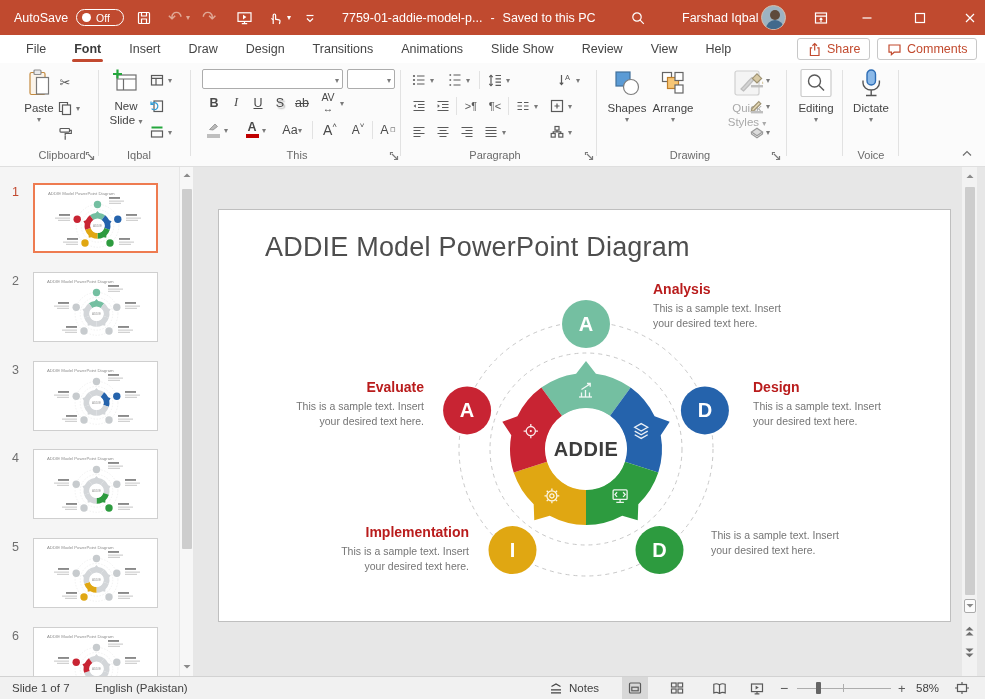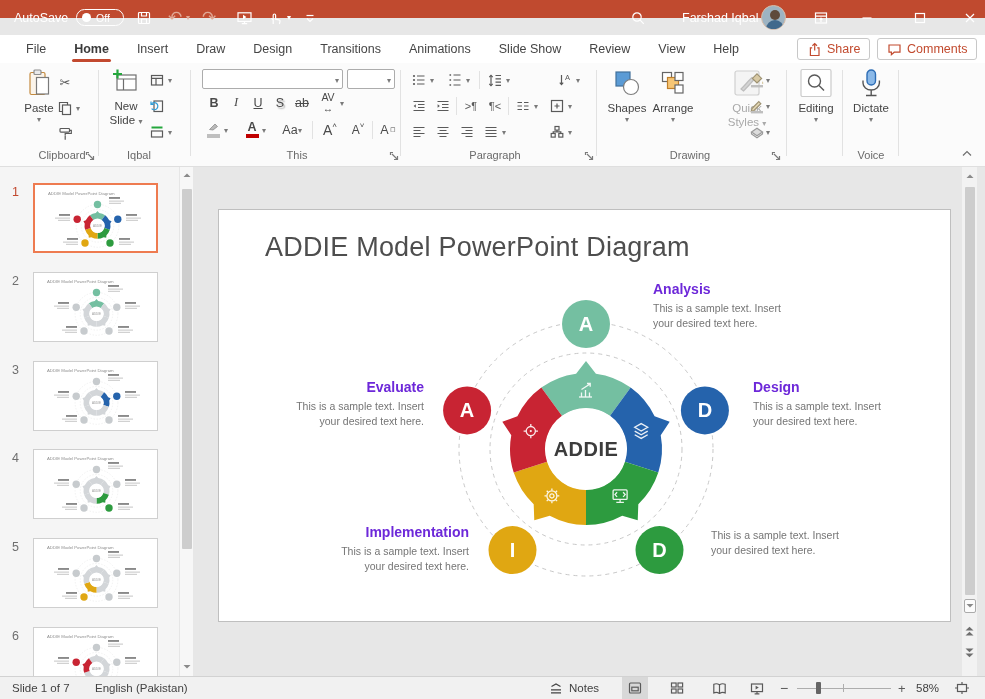--- a/index.html
+++ b/index.html
@@ -1,21 +1,21 @@
 <!DOCTYPE html>
 <html><head>
 <meta charset="utf-8">
 <style>
   * { margin:0; padding:0; box-sizing:border-box; }
   html,body { width:985px; height:699px; overflow:hidden; }
   body { font-family:"Liberation Sans", sans-serif; }
   #app { position:relative; width:985px; height:699px; background:#E7E7E7; overflow:hidden; }
 
   
-  #titlebar { position:absolute; left:0; top:0; width:985px; height:18px; background:#C04A2F; color:#fff; }
+  #titlebar { position:absolute; left:0; top:0; width:985px; height:35px; background:#C04A2F; color:#fff; }
   .tb-item { position:absolute; top:0; height:35px; display:flex; align-items:center; color:#fff; font-size:12.5px; }
   #autosave-label { left:14px; }
   #autosave-toggle { left:76px; }
   .toggle-pill { width:48px; height:17px; border:1px solid #fff; border-radius:9px; display:flex; align-items:center; padding:0 5px; gap:5px; }
   .toggle-knob { width:9px; height:9px; border-radius:50%; background:#fff; }
   .toggle-text { font-size:10.5px; color:#fff; }
   .tb-icon { color:#fff; }
   .tb-icon.dim { color:#E0A895; }
   #tb-save { left:136px; } #tb-undo { left:168px; } #tb-undo-chev { left:186px; font-size:8px; color:#E0A895;}
   #tb-redo { left:202px; } #tb-present { left:236px; } #tb-touch { left:268px; } #tb-touch-chev { left:287px; font-size:8px; }
@@ -68,21 +68,21 @@
   #panel-scroll { position:absolute; left:179px; top:167px; width:14px; height:509px; background:#F7F7F7; border-left:1px solid #E6E6E6; }
   .scr-arrow { position:absolute; left:1px; width:12px; height:14px; display:flex; align-items:center; justify-content:center; color:#8A8A8A; }
   .scr-thumb { position:absolute; left:2px; width:10px; background:#CDCDCD; border-radius:1px; }
 
   
   #canvas { position:absolute; left:194px; top:167px; width:791px; height:509px; background:#E7E7E7; }
   #slide { position:absolute; left:218px; top:209px; width:733px; height:413px; background:#fff; border:1px solid #BFBFBF; }
   #slide-title { position:absolute; left:46px; top:22px; font-size:27px; color:#4E4E4E; letter-spacing:0.2px; }
   #diagram { position:absolute; left:202px; top:74px; width:330px; height:330px; }
   .sec-label { position:absolute; width:180px; }
-  .sec-label h3 { font-size:14px; font-weight:700; color:#6d28d9; }
+  .sec-label h3 { font-size:14px; font-weight:700; color:#b91c1c; }
   .sec-label p { font-size:10.5px; color:#757575; line-height:1.4; margin-top:4px; }
   .lbl-analysis { left:434px; top:71px; }
   .lbl-design { left:534px; top:169px; }
   .lbl-development { left:492px; top:314px; }
   .lbl-implementation { left:70px; top:314px; width:180px; text-align:right; }
   .lbl-evaluate { left:25px; top:169px; width:180px; text-align:right; }
 
   
   #vscroll { position:absolute; left:962px; top:167px; width:15px; height:509px; background:#F2F2F2; }
   #vscroll .scr-thumb { left:2.5px; }
@@ -146,20 +146,25 @@
       </div>
     <div class="tb-item tb-icon" id="tb-touch-chev">▾</div>
     <div class="tb-item tb-icon" id="tb-qat">
         <span class="icn">
           <svg width="14" height="14" viewBox="0 0 14 14" fill="none" stroke="currentColor" stroke-width="1.2">
             <path d="M3.5 4.5h7"></path>
             <path d="M4 7.5l3 3 3-3"></path>
           </svg>
         </span>
       </div>
+    <div class="tb-item" id="tb-title">
+      <span>7759-01-addie-model-p...</span>
+      <span>-</span>
+      <span>Saved to this PC</span>
+    </div>
     <div class="tb-item tb-icon" id="tb-search">
         <span class="icn">
           <svg width="16" height="16" viewBox="0 0 16 16" fill="none" stroke="currentColor" stroke-width="1.2">
             <circle cx="7" cy="7" r="4.2"></circle>
             <path d="M10.2 10.2l3.6 3.6"></path>
           </svg>
         </span>
       </div>
     <div class="tb-item" id="tb-user">Farshad Iqbal</div>
     <div class="tb-item" id="tb-avatar">
@@ -192,21 +197,21 @@
           <svg width="12" height="12" viewBox="0 0 12 12" fill="none" stroke="currentColor" stroke-width="1.2">
             <path d="M2 2l8 8M10 2l-8 8"></path>
           </svg>
         </span>
       </div>
   </header>
 
   <nav id="tabrow">
     <div id="tabs">
         <div class="tab">File</div>
-        <div class="tab active">Home</div>
+        <div class="tab active">Font</div>
         <div class="tab">Insert</div>
         <div class="tab">Draw</div>
         <div class="tab">Design</div>
         <div class="tab">Transitions</div>
         <div class="tab">Animations</div>
         <div class="tab">Slide Show</div>
         <div class="tab">Review</div>
         <div class="tab">View</div>
         <div class="tab">Help</div>
       </div>

